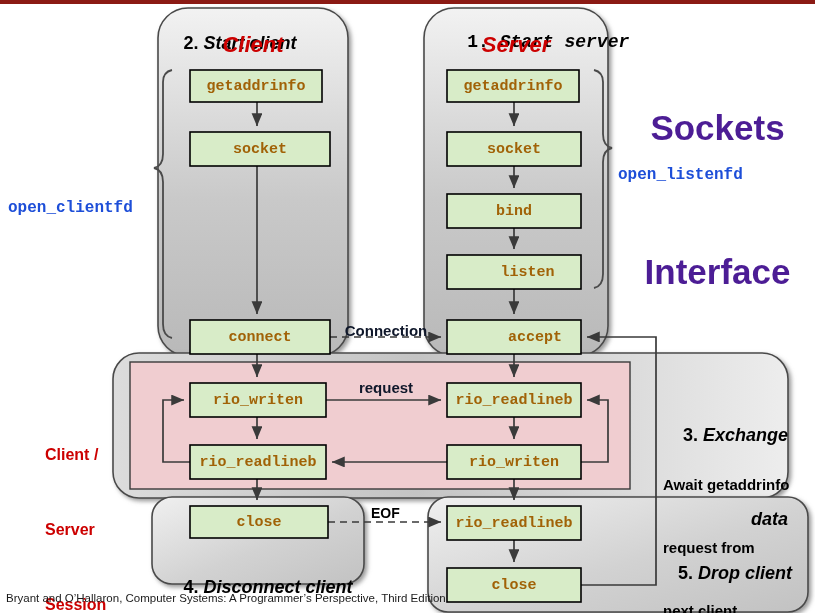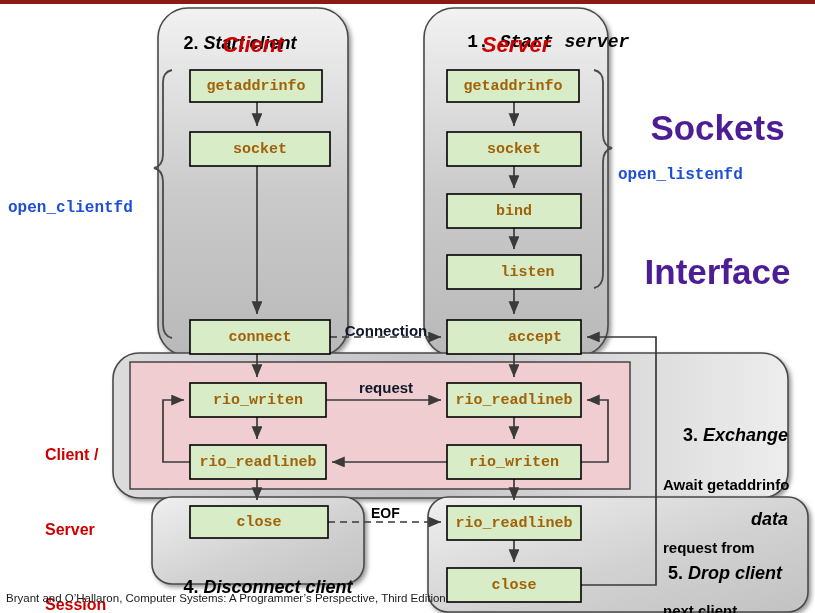--- a/index.html
+++ b/index.html
@@ -268,21 +268,21 @@
     <div>request from</div>
     <div>next client</div>
   </div>
 
   <div class="htxt eof-label" style="left:371px; top:505px;">EOF</div>
 
   <div class="htxt panel-head-num" style="left:152px; top:556px; width:212px;">
     <span class="num">4.</span><span> </span><span>Disconnect client</span>
   </div>
 
-  <div class="htxt panel-head-num" style="left:622px; top:542px; width:160px; text-align:right;">
+  <div class="htxt panel-head-num" style="left:645px; top:542px; width:160px; text-align:center;">
     <span class="num">5.</span><span> </span><span>Drop client</span>
   </div>
 
   <div class="htxt footer" style="left:6px; top:592px;">Bryant and O’Hallaron, Computer Systems: A Programmer’s Perspective, Third Edition</div>
 
   <div id="box-labels">
       <div class="boxtext" style="left: 190px; top: 70px; width: 132px; height: 32px;">getaddrinfo</div>
       <div class="boxtext" style="left: 190px; top: 132px; width: 140px; height: 34px;">socket</div>
       <div class="boxtext" style="left: 190px; top: 320px; width: 140px; height: 34px;">connect</div>
       <div class="boxtext" style="left: 190px; top: 383px; width: 136px; height: 34px;">rio_writen</div>

